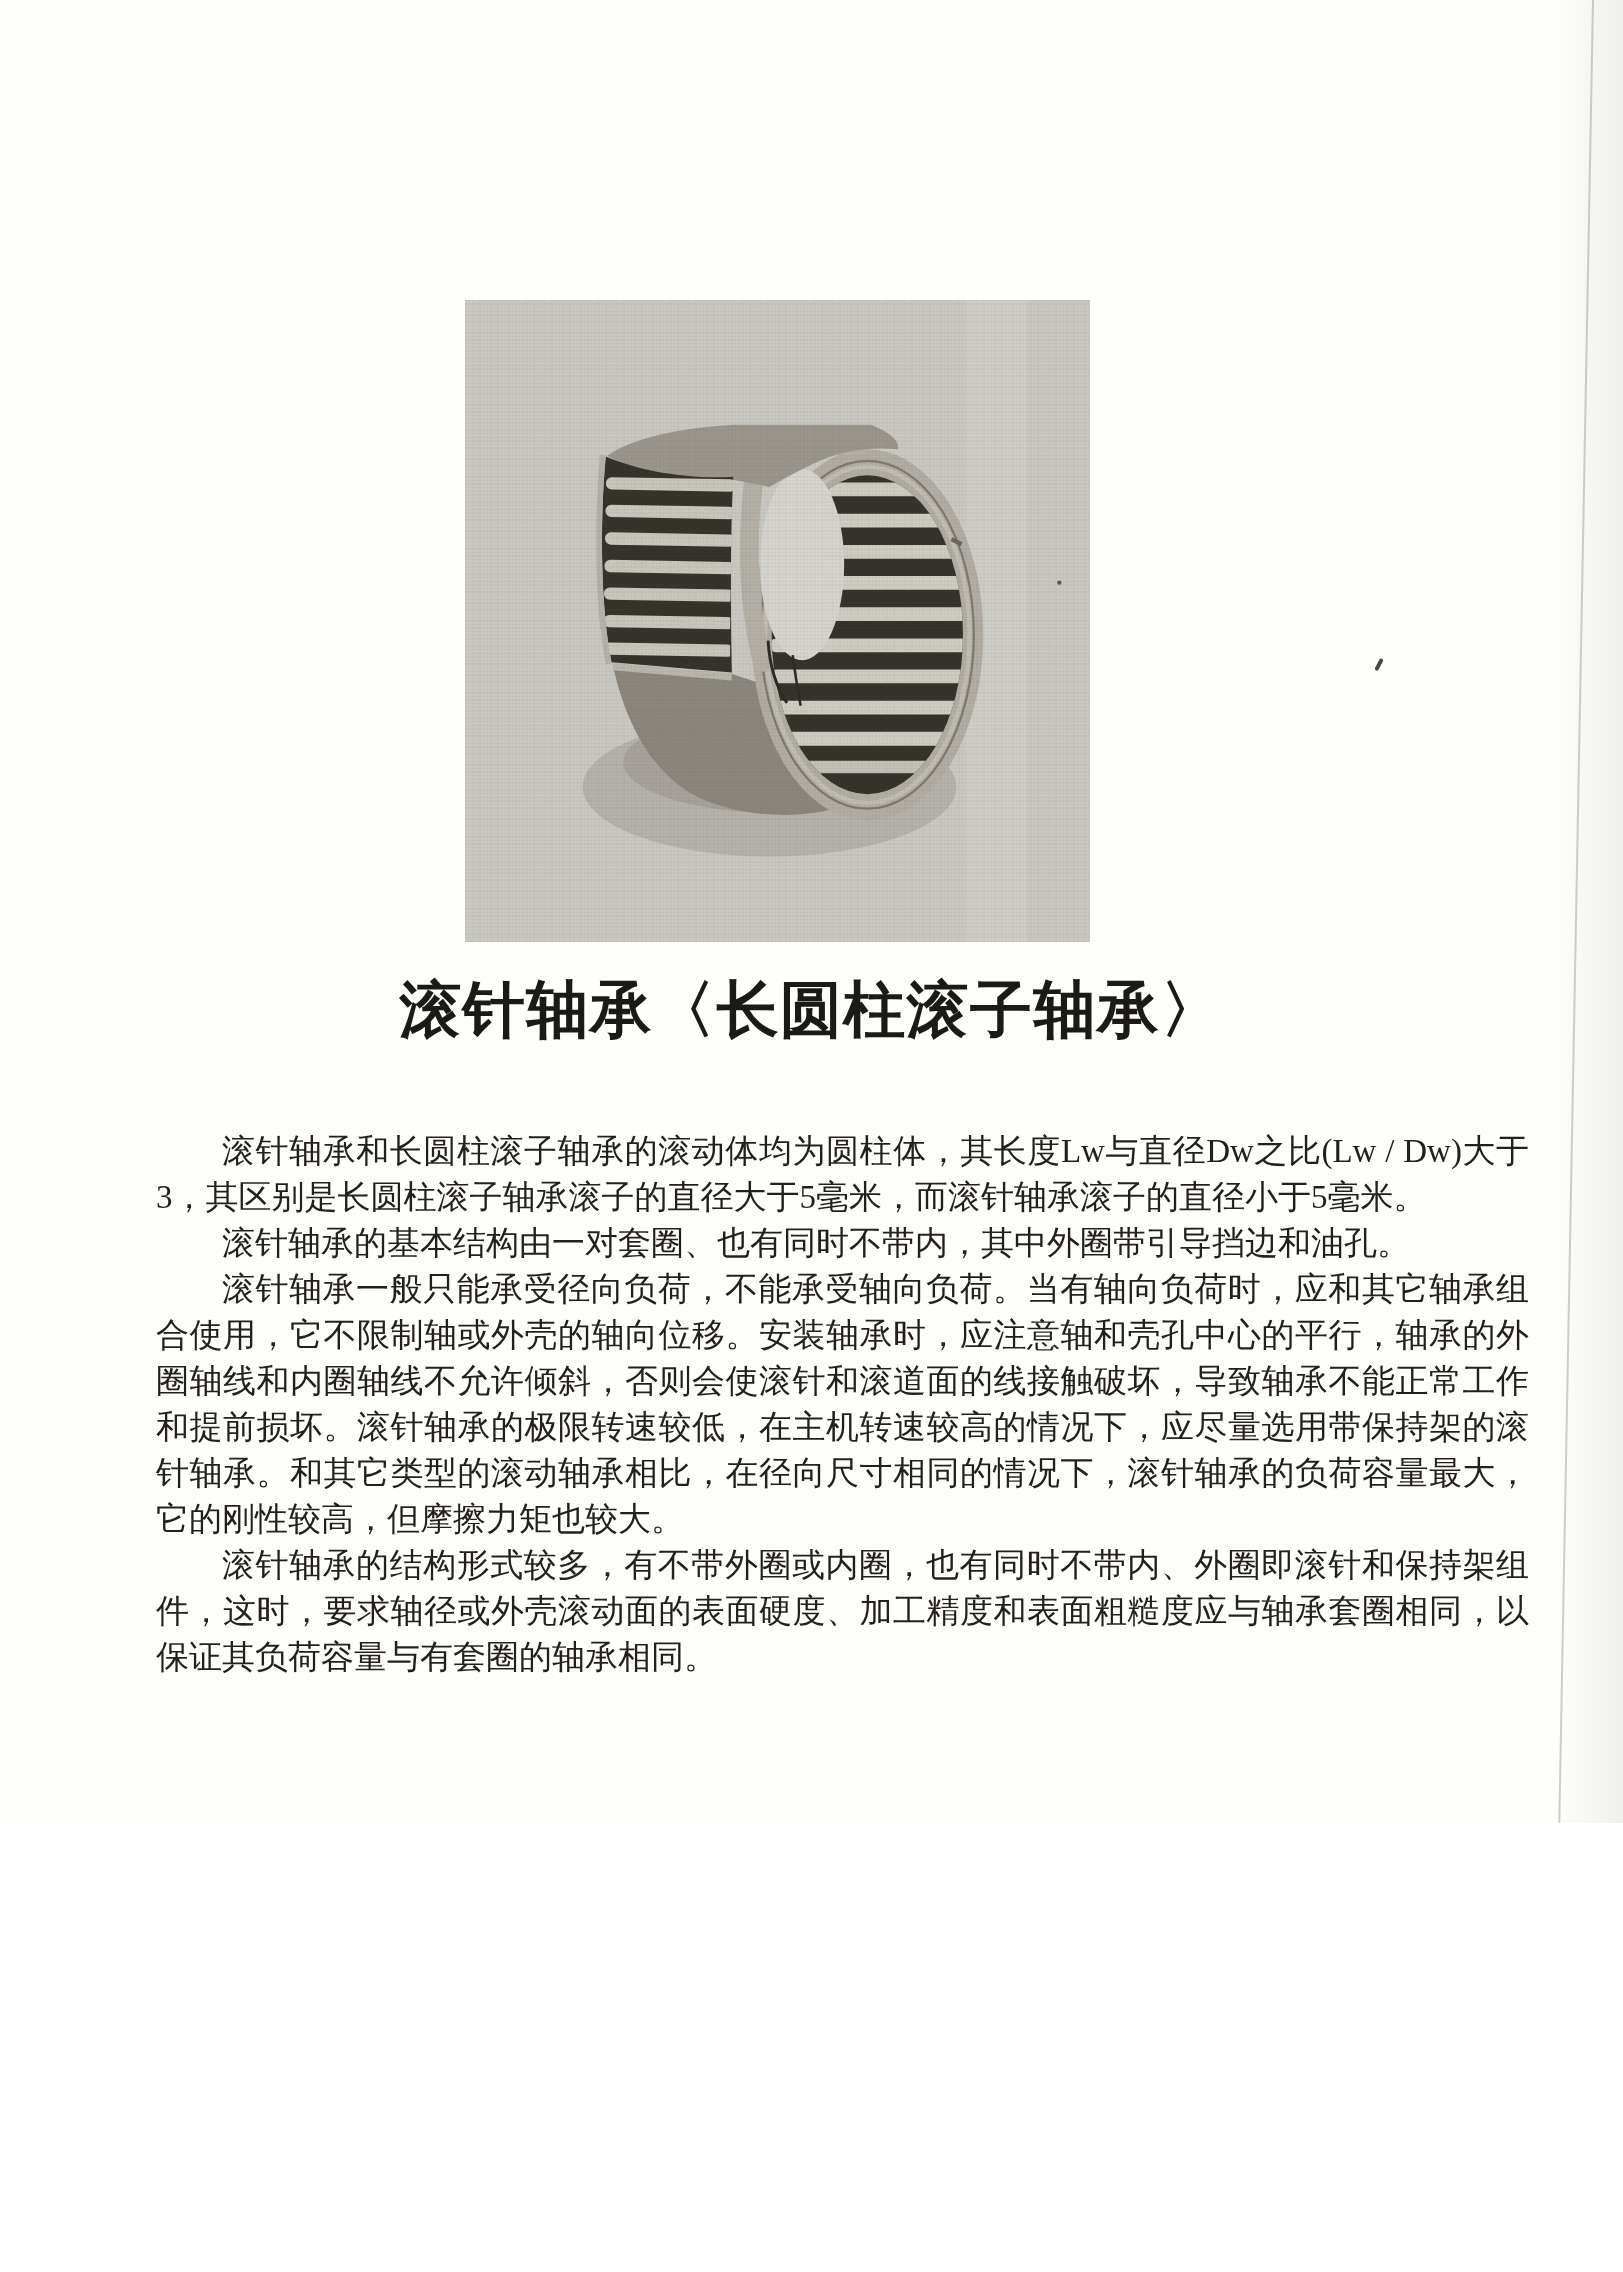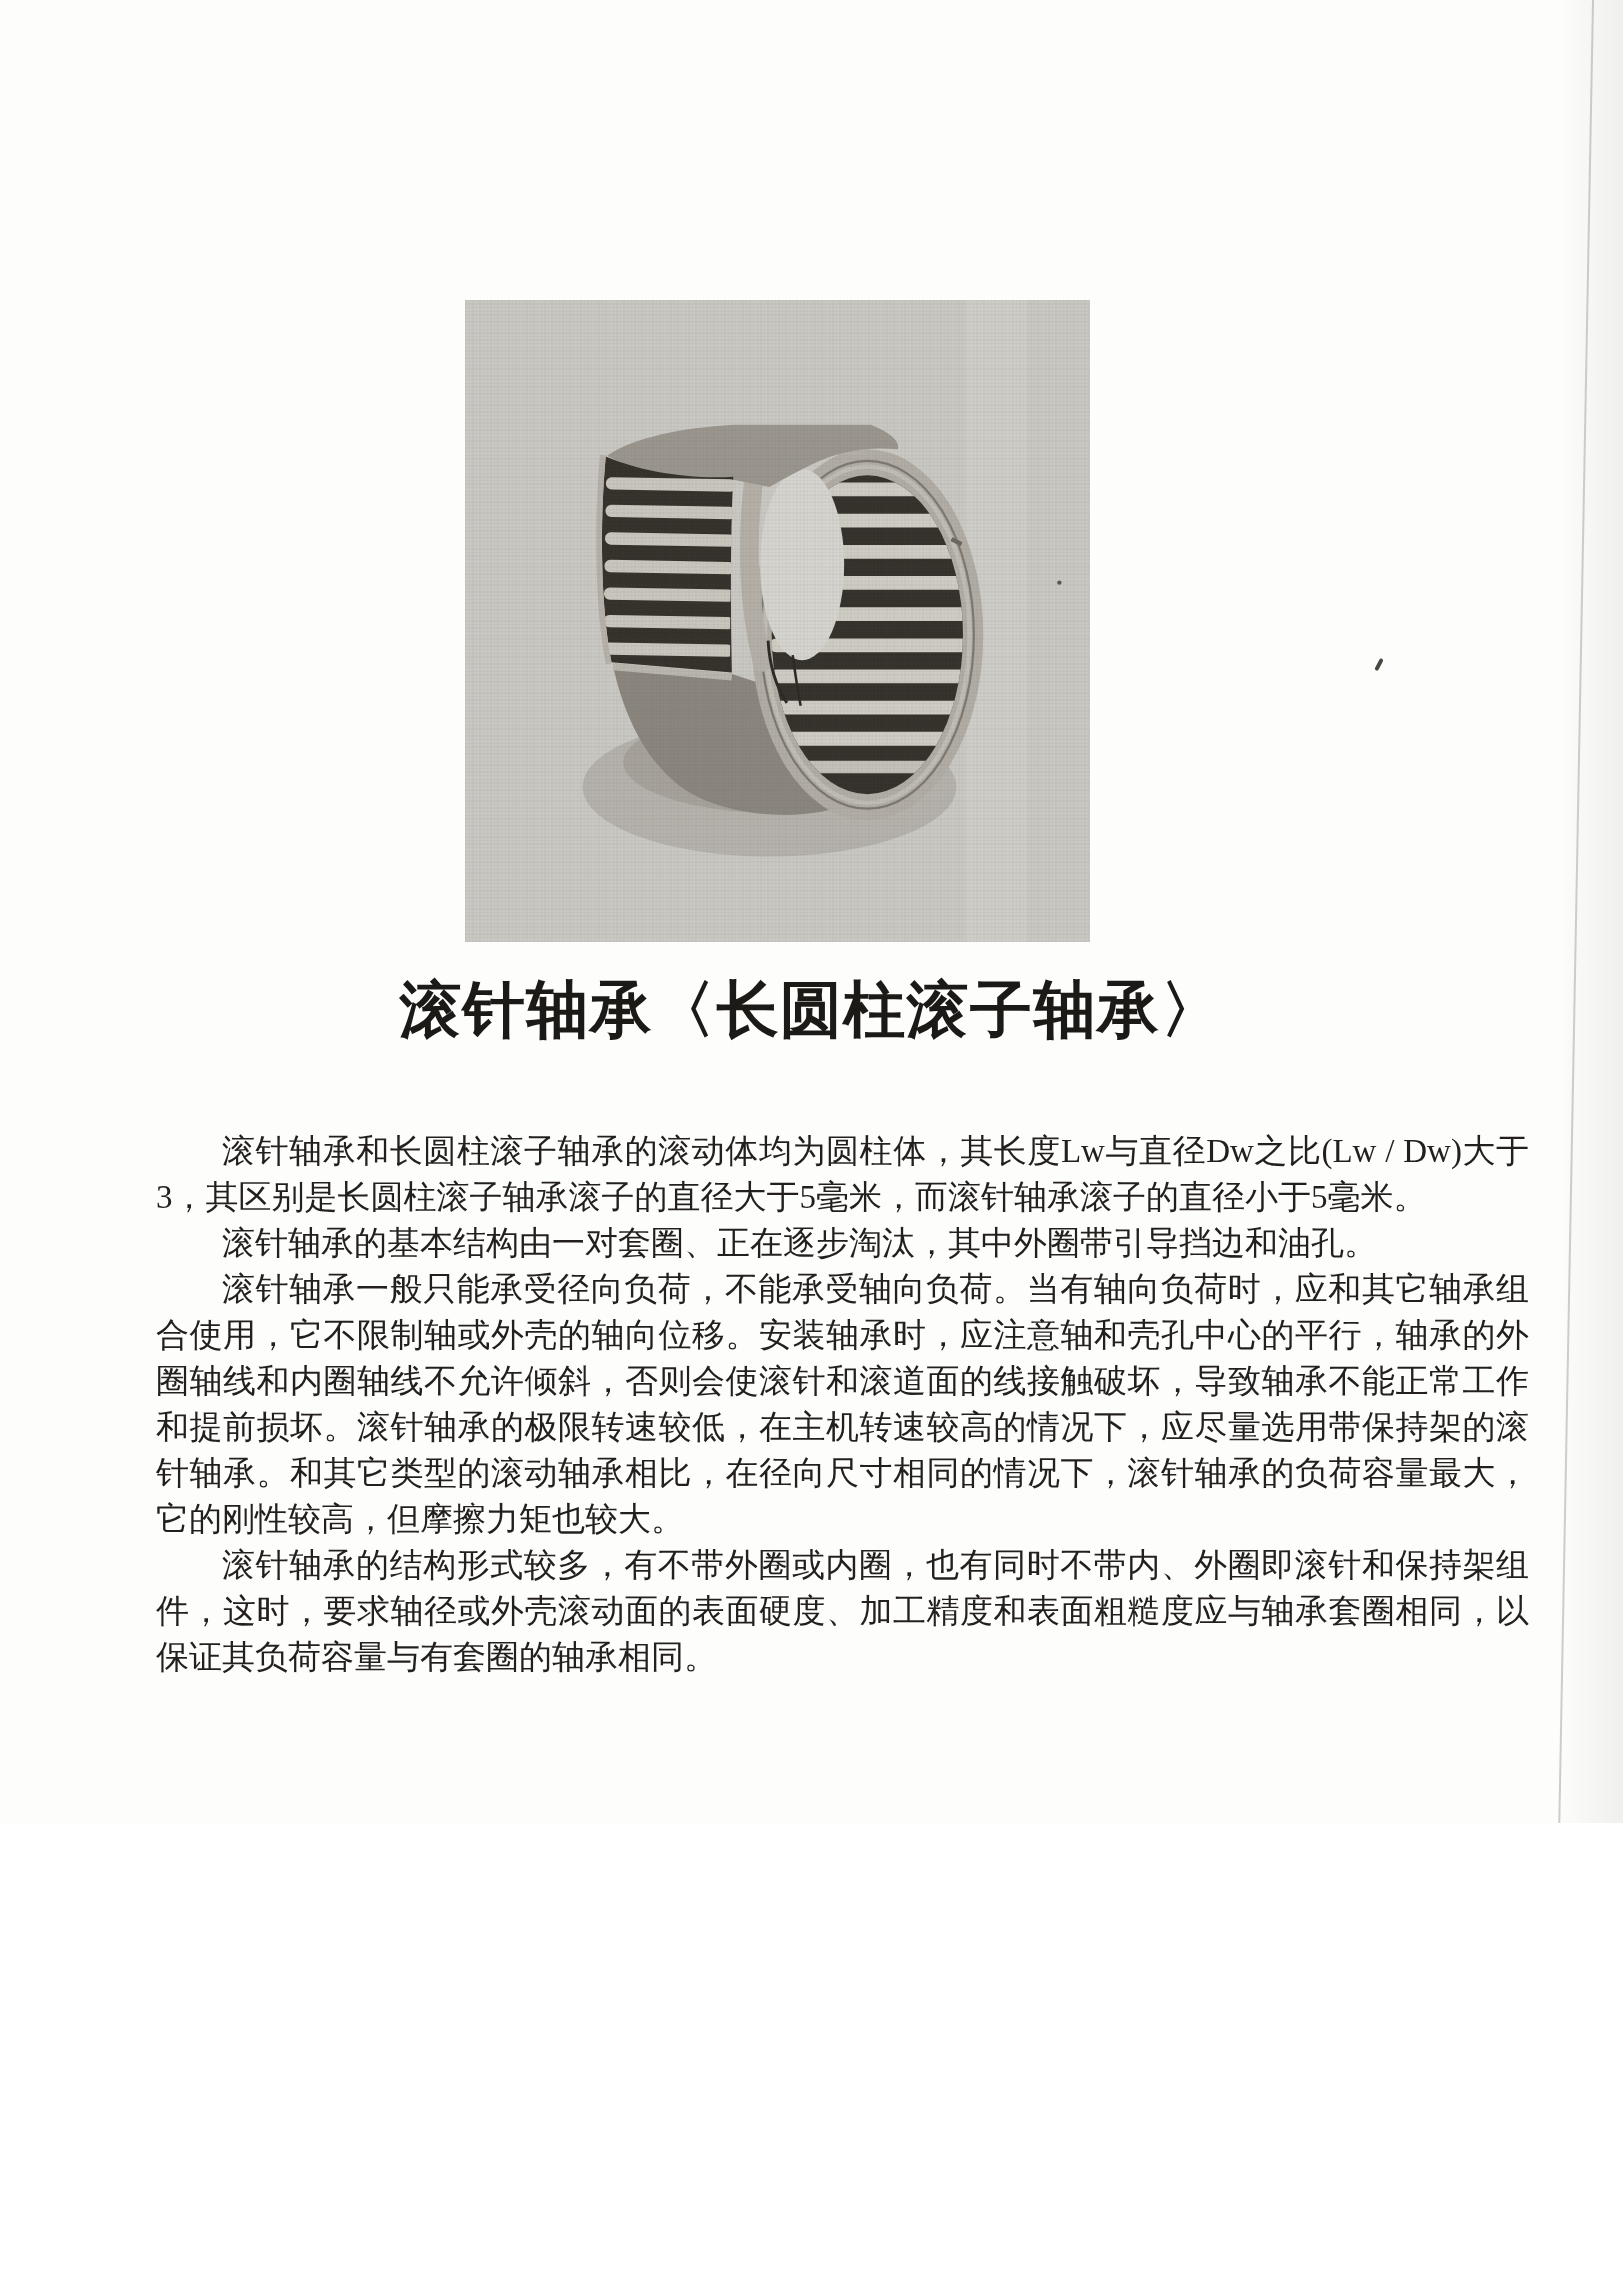--- a/index.html
+++ b/index.html
@@ -138,21 +138,21 @@
         <path d="M671,330 l14,7" stroke-width="6" stroke="#6b675f"></path>
       </g>
       <circle cx="820" cy="390" r="3" fill="#59564f"></circle>
     </svg>
   </figure>
 
   <h1 class="title">滚针轴承〈长圆柱滚子轴承〉</h1>
 
   <main class="body">
     <p class="para">滚针轴承和长圆柱滚子轴承的滚动体均为圆柱体，其长度Lw与直径Dw之比(Lw / Dw)大于3，其区别是长圆柱滚子轴承滚子的直径大于5毫米，而滚针轴承滚子的直径小于5毫米。</p>
-    <p class="para">滚针轴承的基本结构由一对套圈、正在逐步淘汰，其中外圈带引导挡边和油孔。</p>
+    <p class="para">滚针轴承的基本结构由一对套圈、也有同时不带内，其中外圈带引导挡边和油孔。</p>
     <p class="para">滚针轴承一般只能承受径向负荷，不能承受轴向负荷。当有轴向负荷时，应和其它轴承组合使用，它不限制轴或外壳的轴向位移。安装轴承时，应注意轴和壳孔中心的平行，轴承的外圈轴线和内圈轴线不允许倾斜，否则会使滚针和滚道面的线接触破坏，导致轴承不能正常工作和提前损坏。滚针轴承的极限转速较低，在主机转速较高的情况下，应尽量选用带保持架的滚针轴承。和其它类型的滚动轴承相比，在径向尺寸相同的情况下，滚针轴承的负荷容量最大，它的刚性较高，但摩擦力矩也较大。</p>
     <p class="para">滚针轴承的结构形式较多，有不带外圈或内圈，也有同时不带内、外圈即滚针和保持架组件，这时，要求轴径或外壳滚动面的表面硬度、加工精度和表面粗糙度应与轴承套圈相同，以保证其负荷容量与有套圈的轴承相同。</p>
   </main>
 
   <div class="pageno">· 591 ·</div>
 
   <div class="edge-shadow"></div>
   <div class="edge-line"></div>
   <div class="speck"></div>
 

